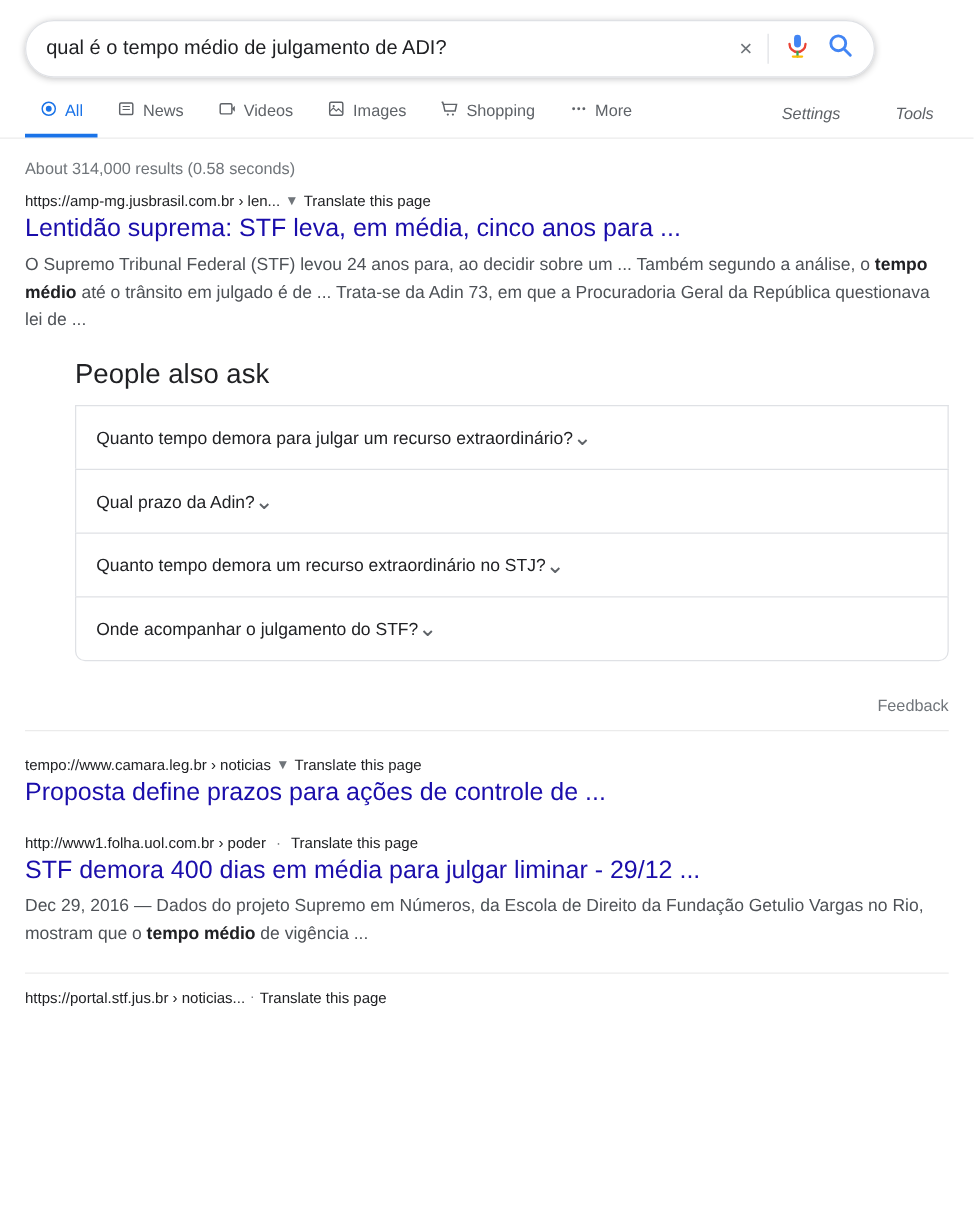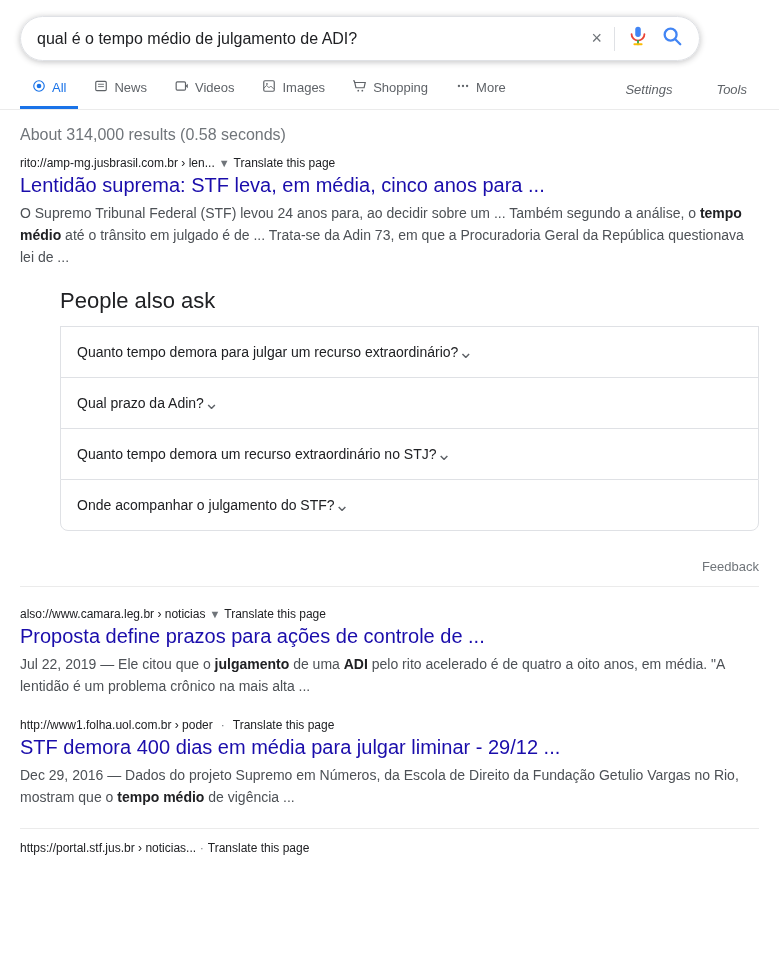--- a/index.html
+++ b/index.html
@@ -99,21 +99,21 @@
       color: #5f6368;
       cursor: pointer;
     }
 
     
     .results-container {
       padding: 8px 20px 0 20px;
     }
 
     .results-stats {
-      font-size: 16px;
+      font-size: 13px;
       color: #70757a;
       padding: 8px 0 12px 0;
     }
 
     
     .result-item {
       margin-bottom: 20px;
     }
     .result-url {
       font-size: 12px;
@@ -306,21 +306,21 @@
     <div class="nav-right-item">Settings</div>
     <div class="nav-right-item">Tools</div>
   </div>
 </div>
 
 <div class="results-container">
   <div class="results-stats">About 314,000 results (0.58 seconds)</div>
 
   <div class="result-item">
     <div class="result-url">
-      <span>rito://amp-mg.jusbrasil.com.br › len...</span>
+      <span>https://amp-mg.jusbrasil.com.br › len...</span>
       <span class="translate-arrow">▼</span>
       <a class="translate-link">Translate this page</a>
     </div>
     <a class="result-title">Lentidão suprema: STF leva, em média, cinco anos para ...</a>
     <div class="result-snippet">
       O Supremo Tribunal Federal (STF) levou 24 anos para, ao decidir sobre um ... Também segundo a análise, o <b>tempo médio</b> até o trânsito em julgado é de ... Trata-se da Adin 73, em que a Procuradoria Geral da República questionava lei de ...
     </div>
   </div>
 
   <div class="paa-section">
@@ -342,28 +342,25 @@
       <span class="paa-chevron">⌄</span>
     </div>
   </div>
 
   <div class="feedback-row">
     <span class="feedback-btn">Feedback</span>
   </div>
 
   <div class="result-item">
     <div class="result-url">
-      <span>also://www.camara.leg.br › noticias</span>
+      <span>tempo://www.camara.leg.br › noticias</span>
       <span class="translate-arrow">▼</span>
       <a class="translate-link">Translate this page</a>
     </div>
     <a class="result-title">Proposta define prazos para ações de controle de ...</a>
-    <div class="result-snippet">
-      Jul 22, 2019 — Ele citou que o <b>julgamento</b> de uma <b>ADI</b> pelo rito acelerado é de quatro a oito anos, em média. "A lentidão é um problema crônico na mais alta ...
-    </div>
   </div>
 
   <div class="result-item">
     <div class="result-url">
       <span>http://www1.folha.uol.com.br › poder</span>
       <span class="dot-sep">·</span>
       <a class="translate-link">Translate this page</a>
     </div>
     <a class="result-title">STF demora 400 dias em média para julgar liminar - 29/12 ...</a>
     <div class="result-snippet">

